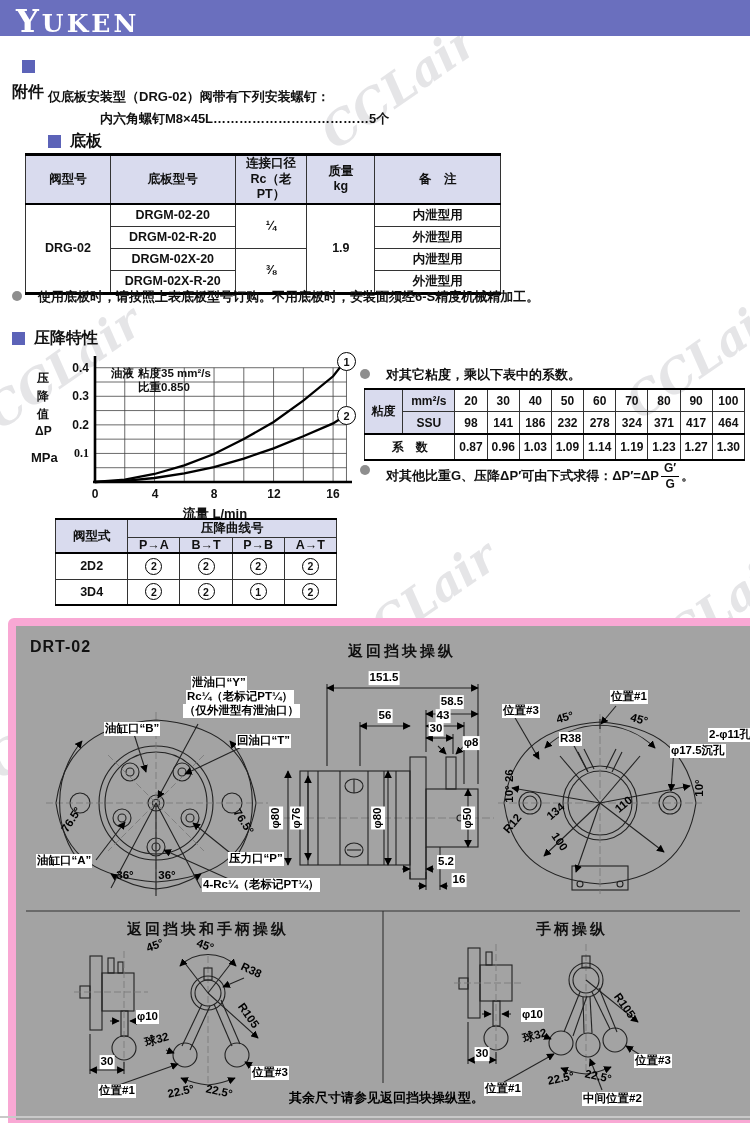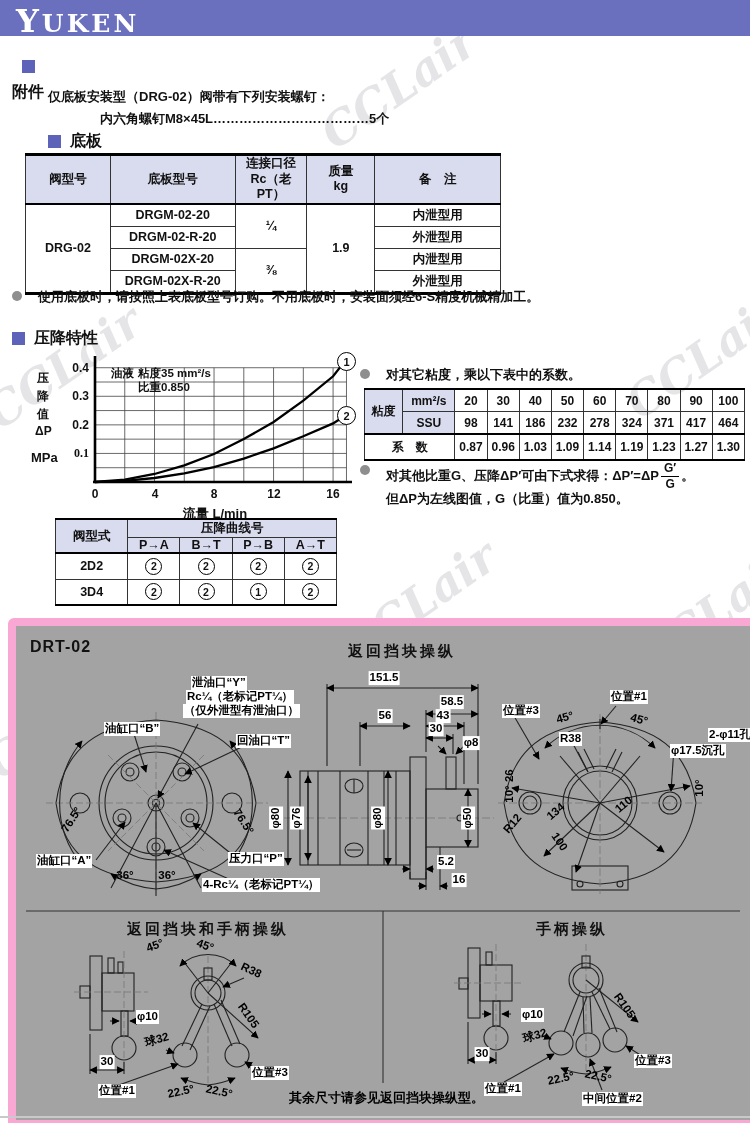--- a/index.html
+++ b/index.html
@@ -263,21 +263,20 @@
     </tbody>
   </table>
 
   <div class="z flexnote" style="left:360px;top:462px;width:385px;">
     <span class="bullet"></span>
     <div>
       <span>对其他比重G、压降ΔP′可由下式求得：ΔP′=ΔP</span><span class="frac">
           <span class="num">G′</span>
           <span class="den">G</span>
         </span><span>。</span>
-      <div>但ΔP为左线图值，G（比重）值为0.850。</div>
     </div>
   </div>
 
   <table class="z cv" style="left:55px;top:518px;width:282px;">
     <colgroup>
         <col style="width:72px">
         <col span="4" style="width:52px">
       </colgroup>
     <thead>
       <tr>

